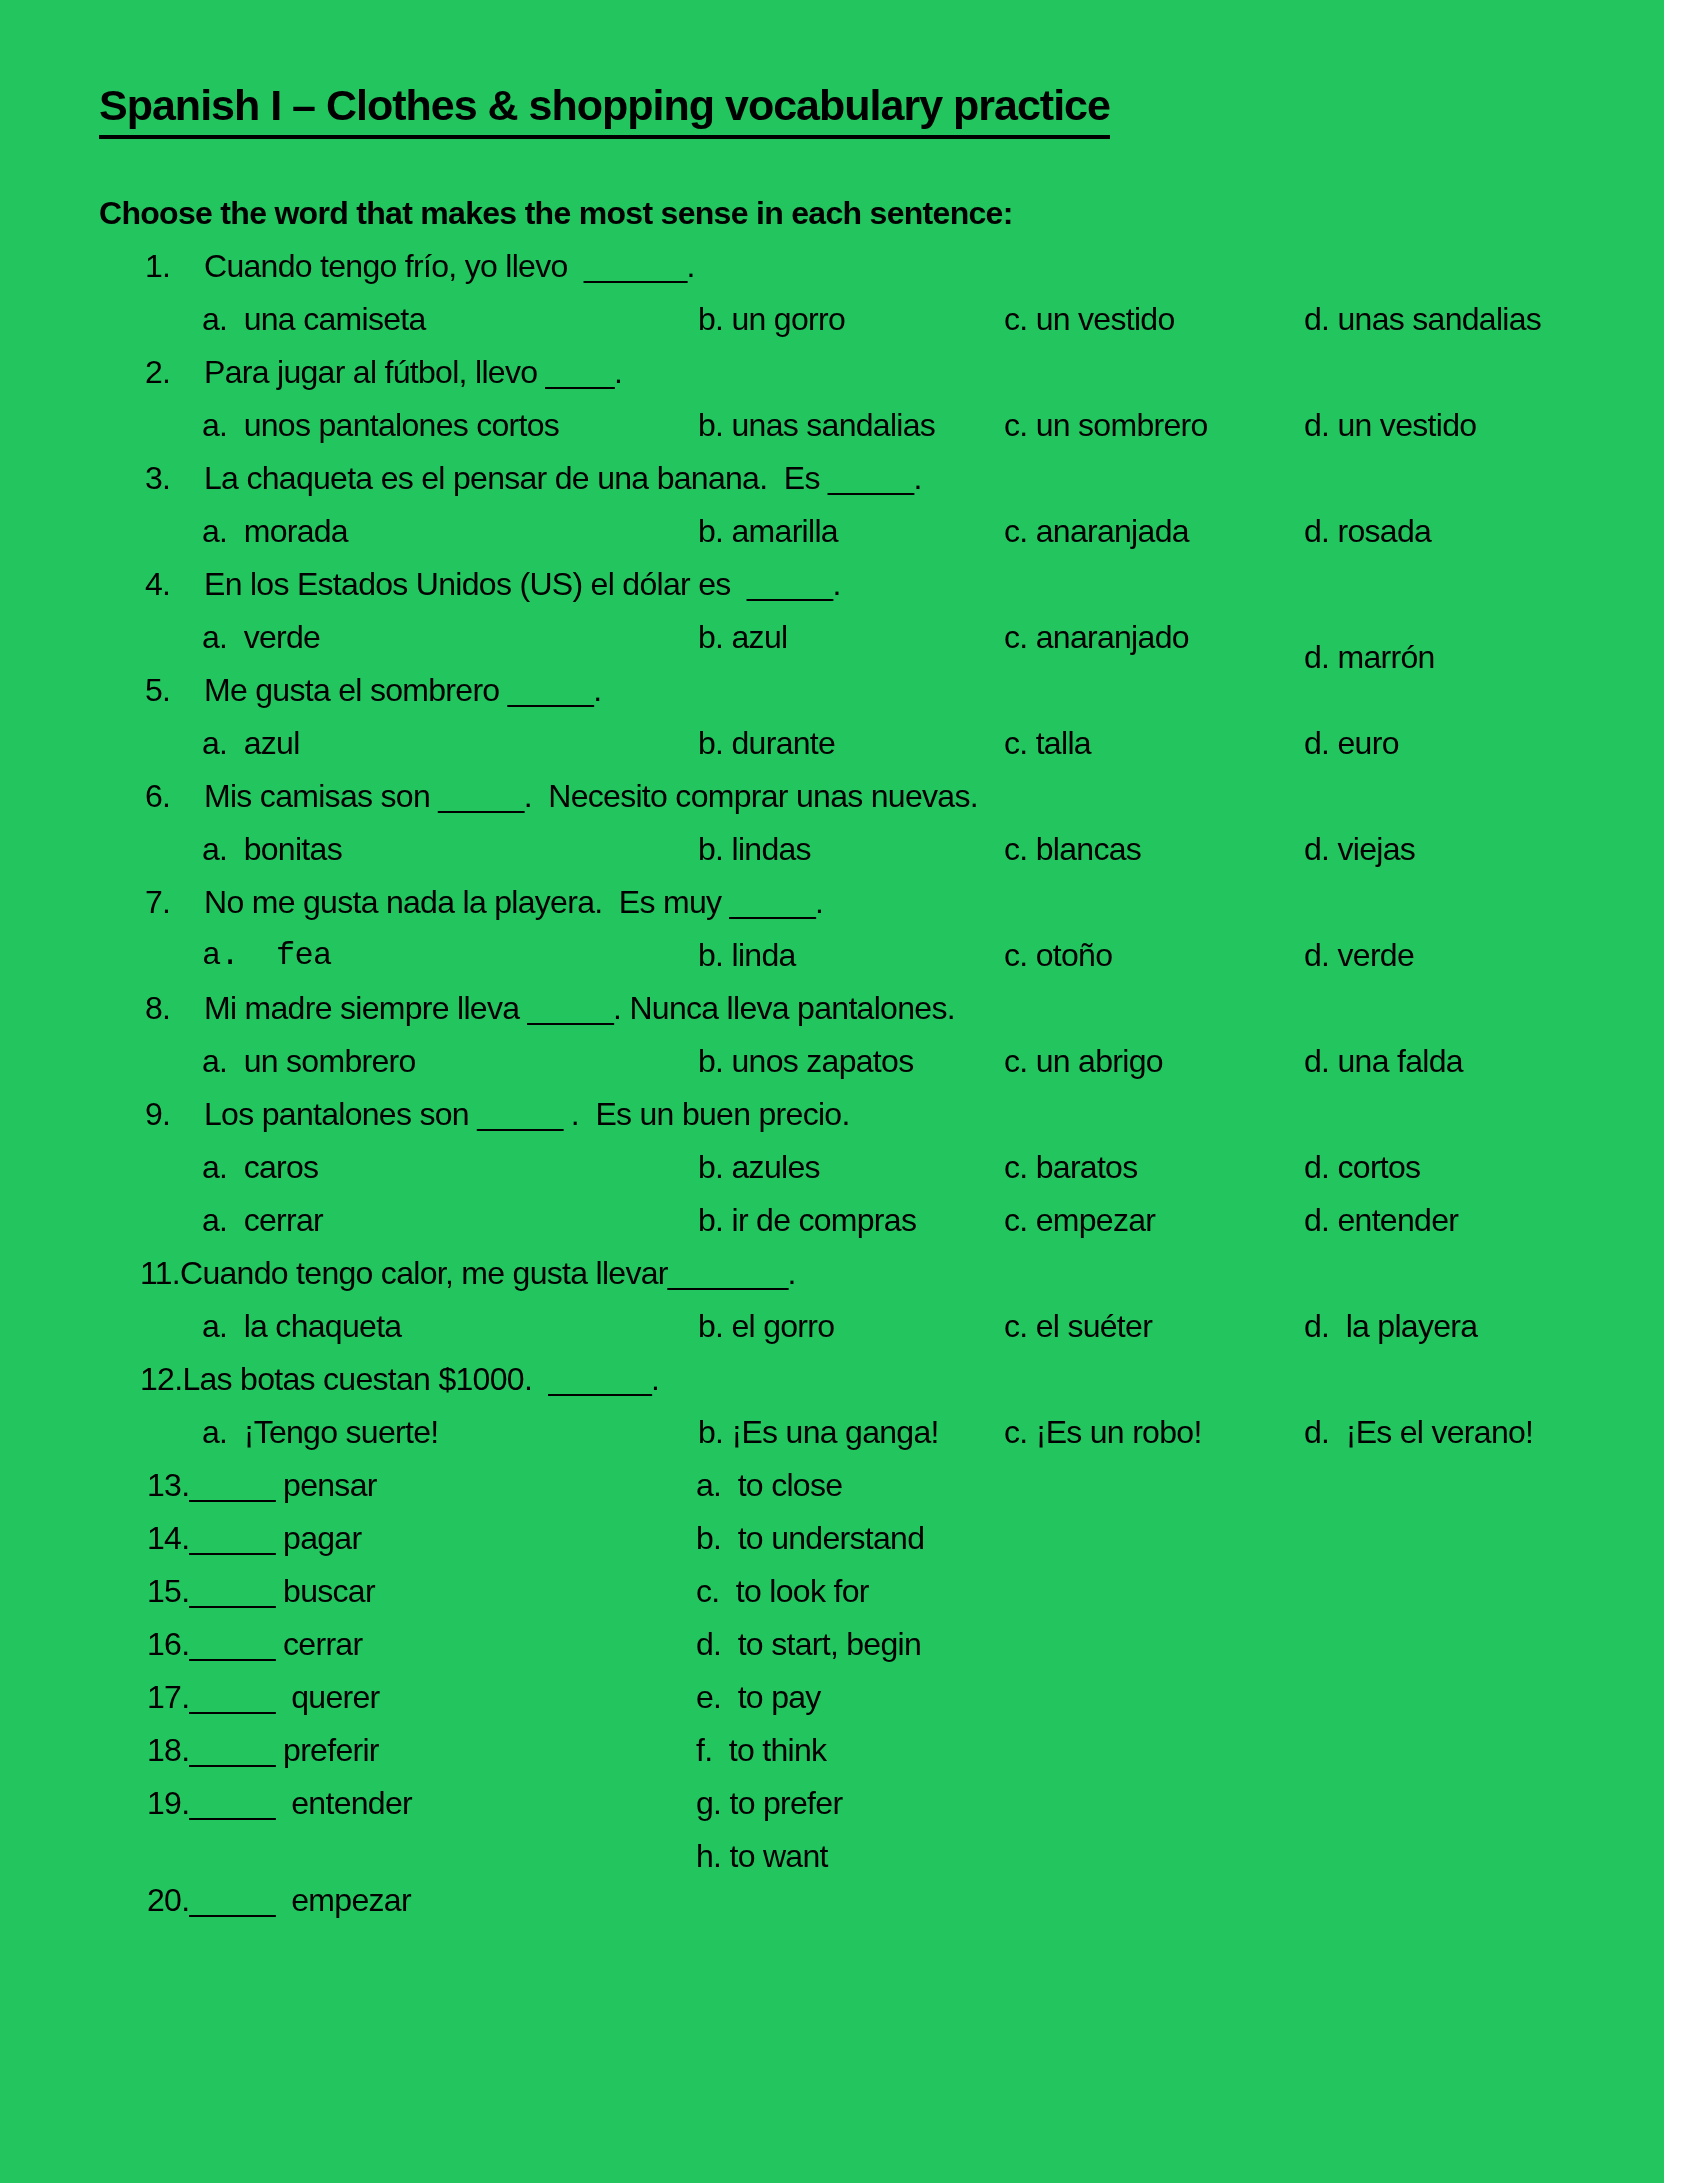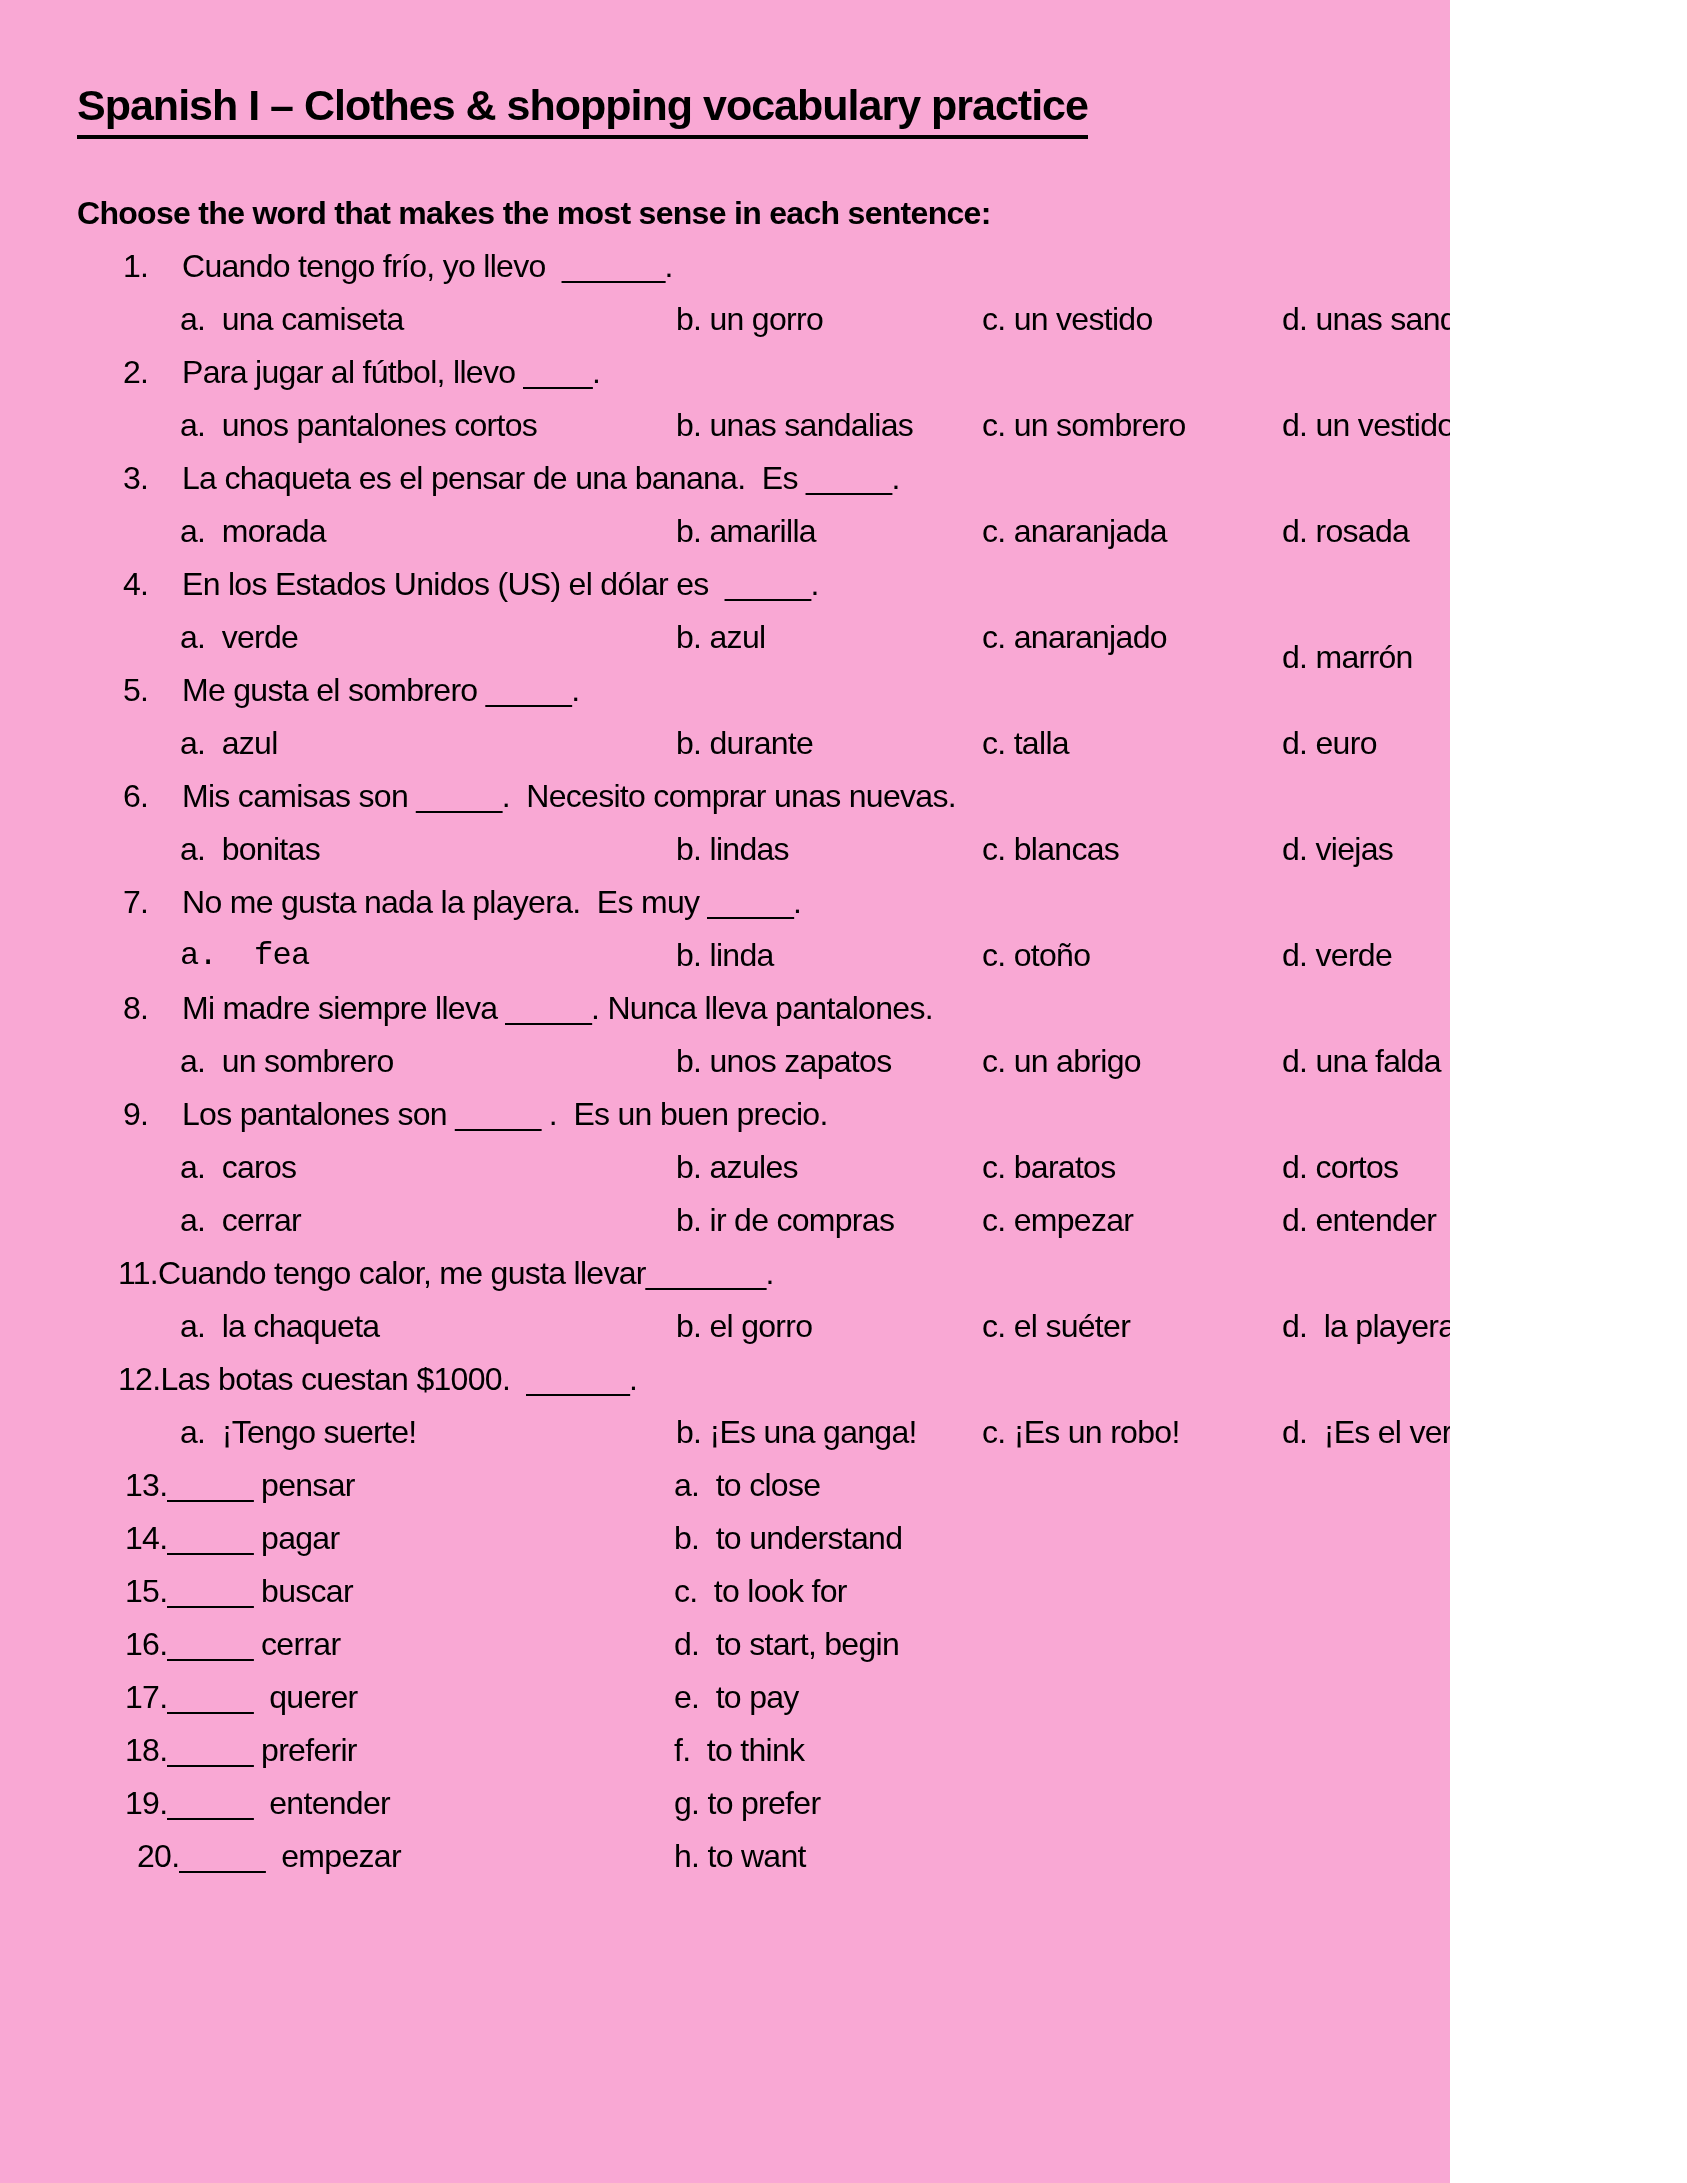--- a/index.html
+++ b/index.html
@@ -2,29 +2,29 @@
 <html style="font-size:10.6px"><head>
 <meta charset="utf-8">
 <style>
   html, body {
     margin: 0;
     padding: 0;
     background: #ffffff;
   }
   .page {
     position: relative;
-    width: 1450px;
+    width: 1664px;
     height: 2183px;
-    background: #f9a8d4;
+    background: #22c55e;
     color: #000000;
     font-family: "Liberation Sans", "DejaVu Sans", sans-serif;
     font-size: 32px;
     letter-spacing: -0.7px;
     box-sizing: border-box;
-    padding: 81px 99px 0 77px;
+    padding: 81px 99px 0 99px;
     overflow: hidden;
   }
   .title-line {
     height: 69px;
   }
   .title-text {
     display: inline-block;
     font-size: 43px;
     font-weight: bold;
     letter-spacing: -1px;
@@ -207,19 +207,19 @@
       </div>
       <div class="line">
         <span style="left: 48px;">18._____ preferir</span>
         <span style="left: 597px;">f.  to think</span>
       </div>
       <div class="line">
         <span style="left: 48px;">19._____  entender</span>
         <span style="left: 597px;">g. to prefer</span>
       </div>
       <div class="line">
-        <span style="left: 60px;">20._____  empezar</span>
+        <span style="left: 48px; margin-top: 44px;">20._____  empezar</span>
         <span style="left: 597px;">h. to want</span>
       </div>
     </div>
 
 </div>
 
 
 </body></html>

